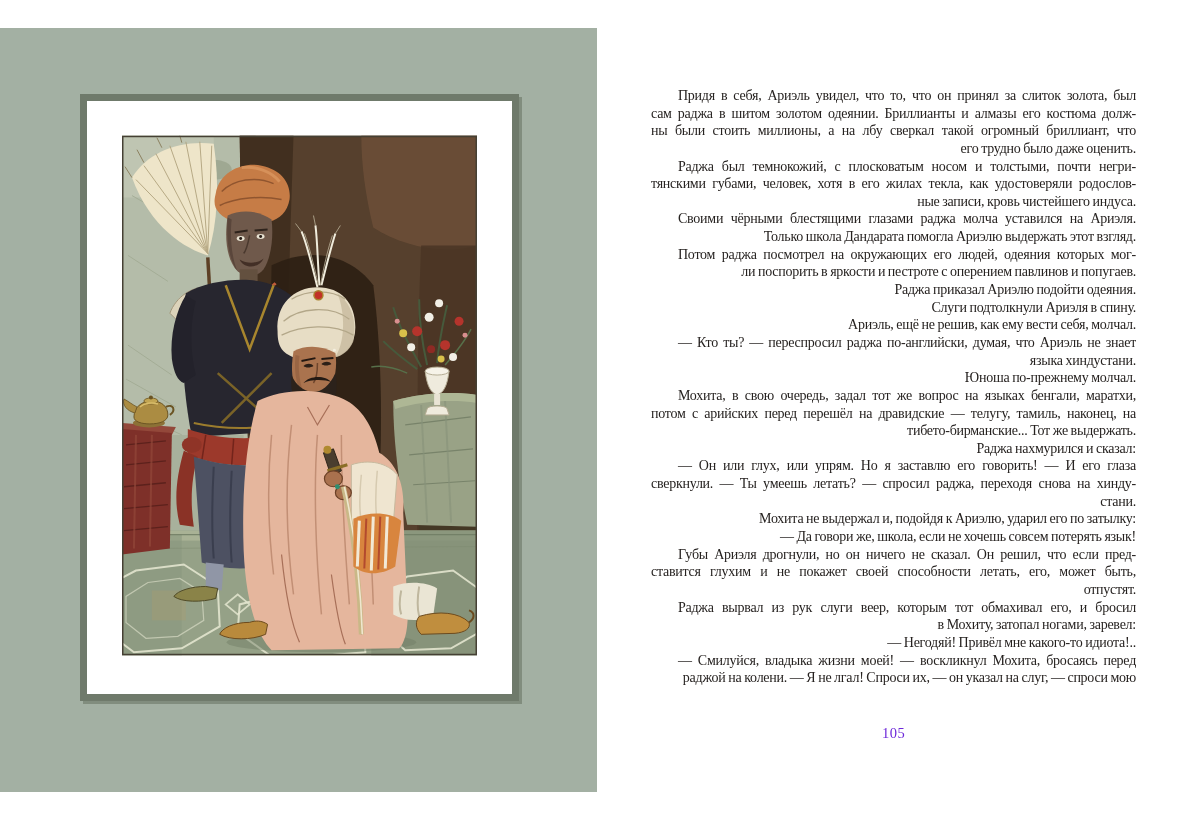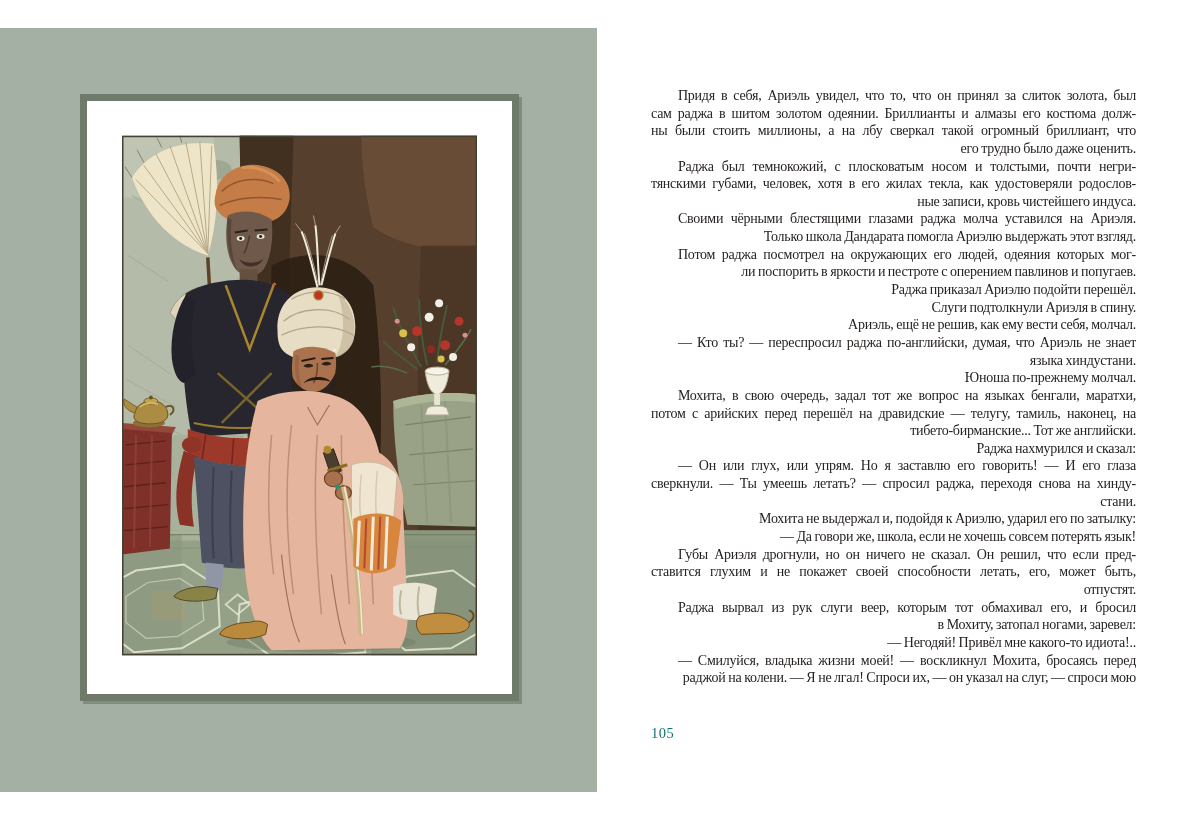--- a/index.html
+++ b/index.html
@@ -10,22 +10,22 @@
   .plate-frame{position:absolute;left:80px;top:66px;width:425px;height:593px;background:#ffffff;
                border:7px solid #6f7a6b;box-shadow:3px 3px 0 rgba(74,84,66,0.38);}
   .artwork{position:absolute;left:35px;top:34px;width:355px;height:521px;display:block;}
   
   .page-text{position:absolute;left:651px;top:87px;width:485px;color:#262220;
              font-size:14px;line-height:17.65px;letter-spacing:-0.25px;word-spacing:-0.5px;overflow:hidden;}
   .line{height:17.65px;white-space:nowrap;}
   .line.just{text-align:justify;text-align-last:justify;white-space:normal;}
   .line.last{text-align:right;}
   .line.first{text-indent:27px;}
-  .folio{position:absolute;left:651px;top:725px;width:485px;text-align:left;
-         font-size:14.5px;letter-spacing:0.5px;color:#0f766e;}
+  .folio{position:absolute;left:651px;top:725px;width:485px;text-align:center;
+         font-size:14.5px;letter-spacing:0.5px;color:#6d28d9;}
 </style>
 </head>
 <body>
 
 <div class="canvas">
 
   <div class="left-panel">
     <div class="plate-frame">
       <svg class="artwork" viewBox="0 0 356 521" role="img" aria-label="Watercolor plate: a dark-skinned servant in an orange turban holding a tall white feather fan stands behind a seated raja in a cream jeweled turban with aigrette and pale salmon robe holding a curved scimitar; golden lamp on a red-draped table at left, vase of flowers on a green-draped table at right, patterned tiled floor.">
 
@@ -329,29 +329,29 @@
       <div class="line just">сам раджа в шитом золотом одеянии. Бриллианты и алмазы его костюма долж-</div>
       <div class="line just">ны были стоить миллионы, а на лбу сверкал такой огромный бриллиант, что</div>
       <div class="line last">его трудно было даже оценить.</div>
       <div class="line first just">Раджа был темнокожий, с плосковатым носом и толстыми, почти негри-</div>
       <div class="line just">тянскими губами, человек, хотя в его жилах текла, как удостоверяли родослов-</div>
       <div class="line last">ные записи, кровь чистейшего индуса.</div>
       <div class="line first just">Своими чёрными блестящими глазами раджа молча уставился на Ариэля.</div>
       <div class="line last">Только школа Дандарата помогла Ариэлю выдержать этот взгляд.</div>
       <div class="line first just">Потом раджа посмотрел на окружающих его людей, одеяния которых мог-</div>
       <div class="line last">ли поспорить в яркости и пестроте с оперением павлинов и попугаев.</div>
-      <div class="line first last">Раджа приказал Ариэлю подойти перешёл.</div>
+      <div class="line first last">Раджа приказал Ариэлю подойти одеяния.</div>
       <div class="line first last">Слуги подтолкнули Ариэля в спину.</div>
       <div class="line first last">Ариэль, ещё не решив, как ему вести себя, молчал.</div>
       <div class="line first just">— Кто ты? — переспросил раджа по-английски, думая, что Ариэль не знает</div>
       <div class="line last">языка хиндустани.</div>
       <div class="line first last">Юноша по-прежнему молчал.</div>
       <div class="line first just">Мохита, в свою очередь, задал тот же вопрос на языках бенгали, маратхи,</div>
       <div class="line just">потом с арийских перед перешёл на дравидские — телугу, тамиль, наконец, на</div>
-      <div class="line last">тибето-бирманские... Тот же английски.</div>
+      <div class="line last">тибето-бирманские... Тот же выдержать.</div>
       <div class="line first last">Раджа нахмурился и сказал:</div>
       <div class="line first just">— Он или глух, или упрям. Но я заставлю его говорить! — И его глаза</div>
       <div class="line just">сверкнули. — Ты умеешь летать? — спросил раджа, переходя снова на хинду-</div>
       <div class="line last">стани.</div>
       <div class="line first last">Мохита не выдержал и, подойдя к Ариэлю, ударил его по затылку:</div>
       <div class="line first last">— Да говори же, школа, если не хочешь совсем потерять язык!</div>
       <div class="line first just">Губы Ариэля дрогнули, но он ничего не сказал. Он решил, что если пред-</div>
       <div class="line just">ставится глухим и не покажет своей способности летать, его, может быть,</div>
       <div class="line last">отпустят.</div>
       <div class="line first just">Раджа вырвал из рук слуги веер, которым тот обмахивал его, и бросил</div>

